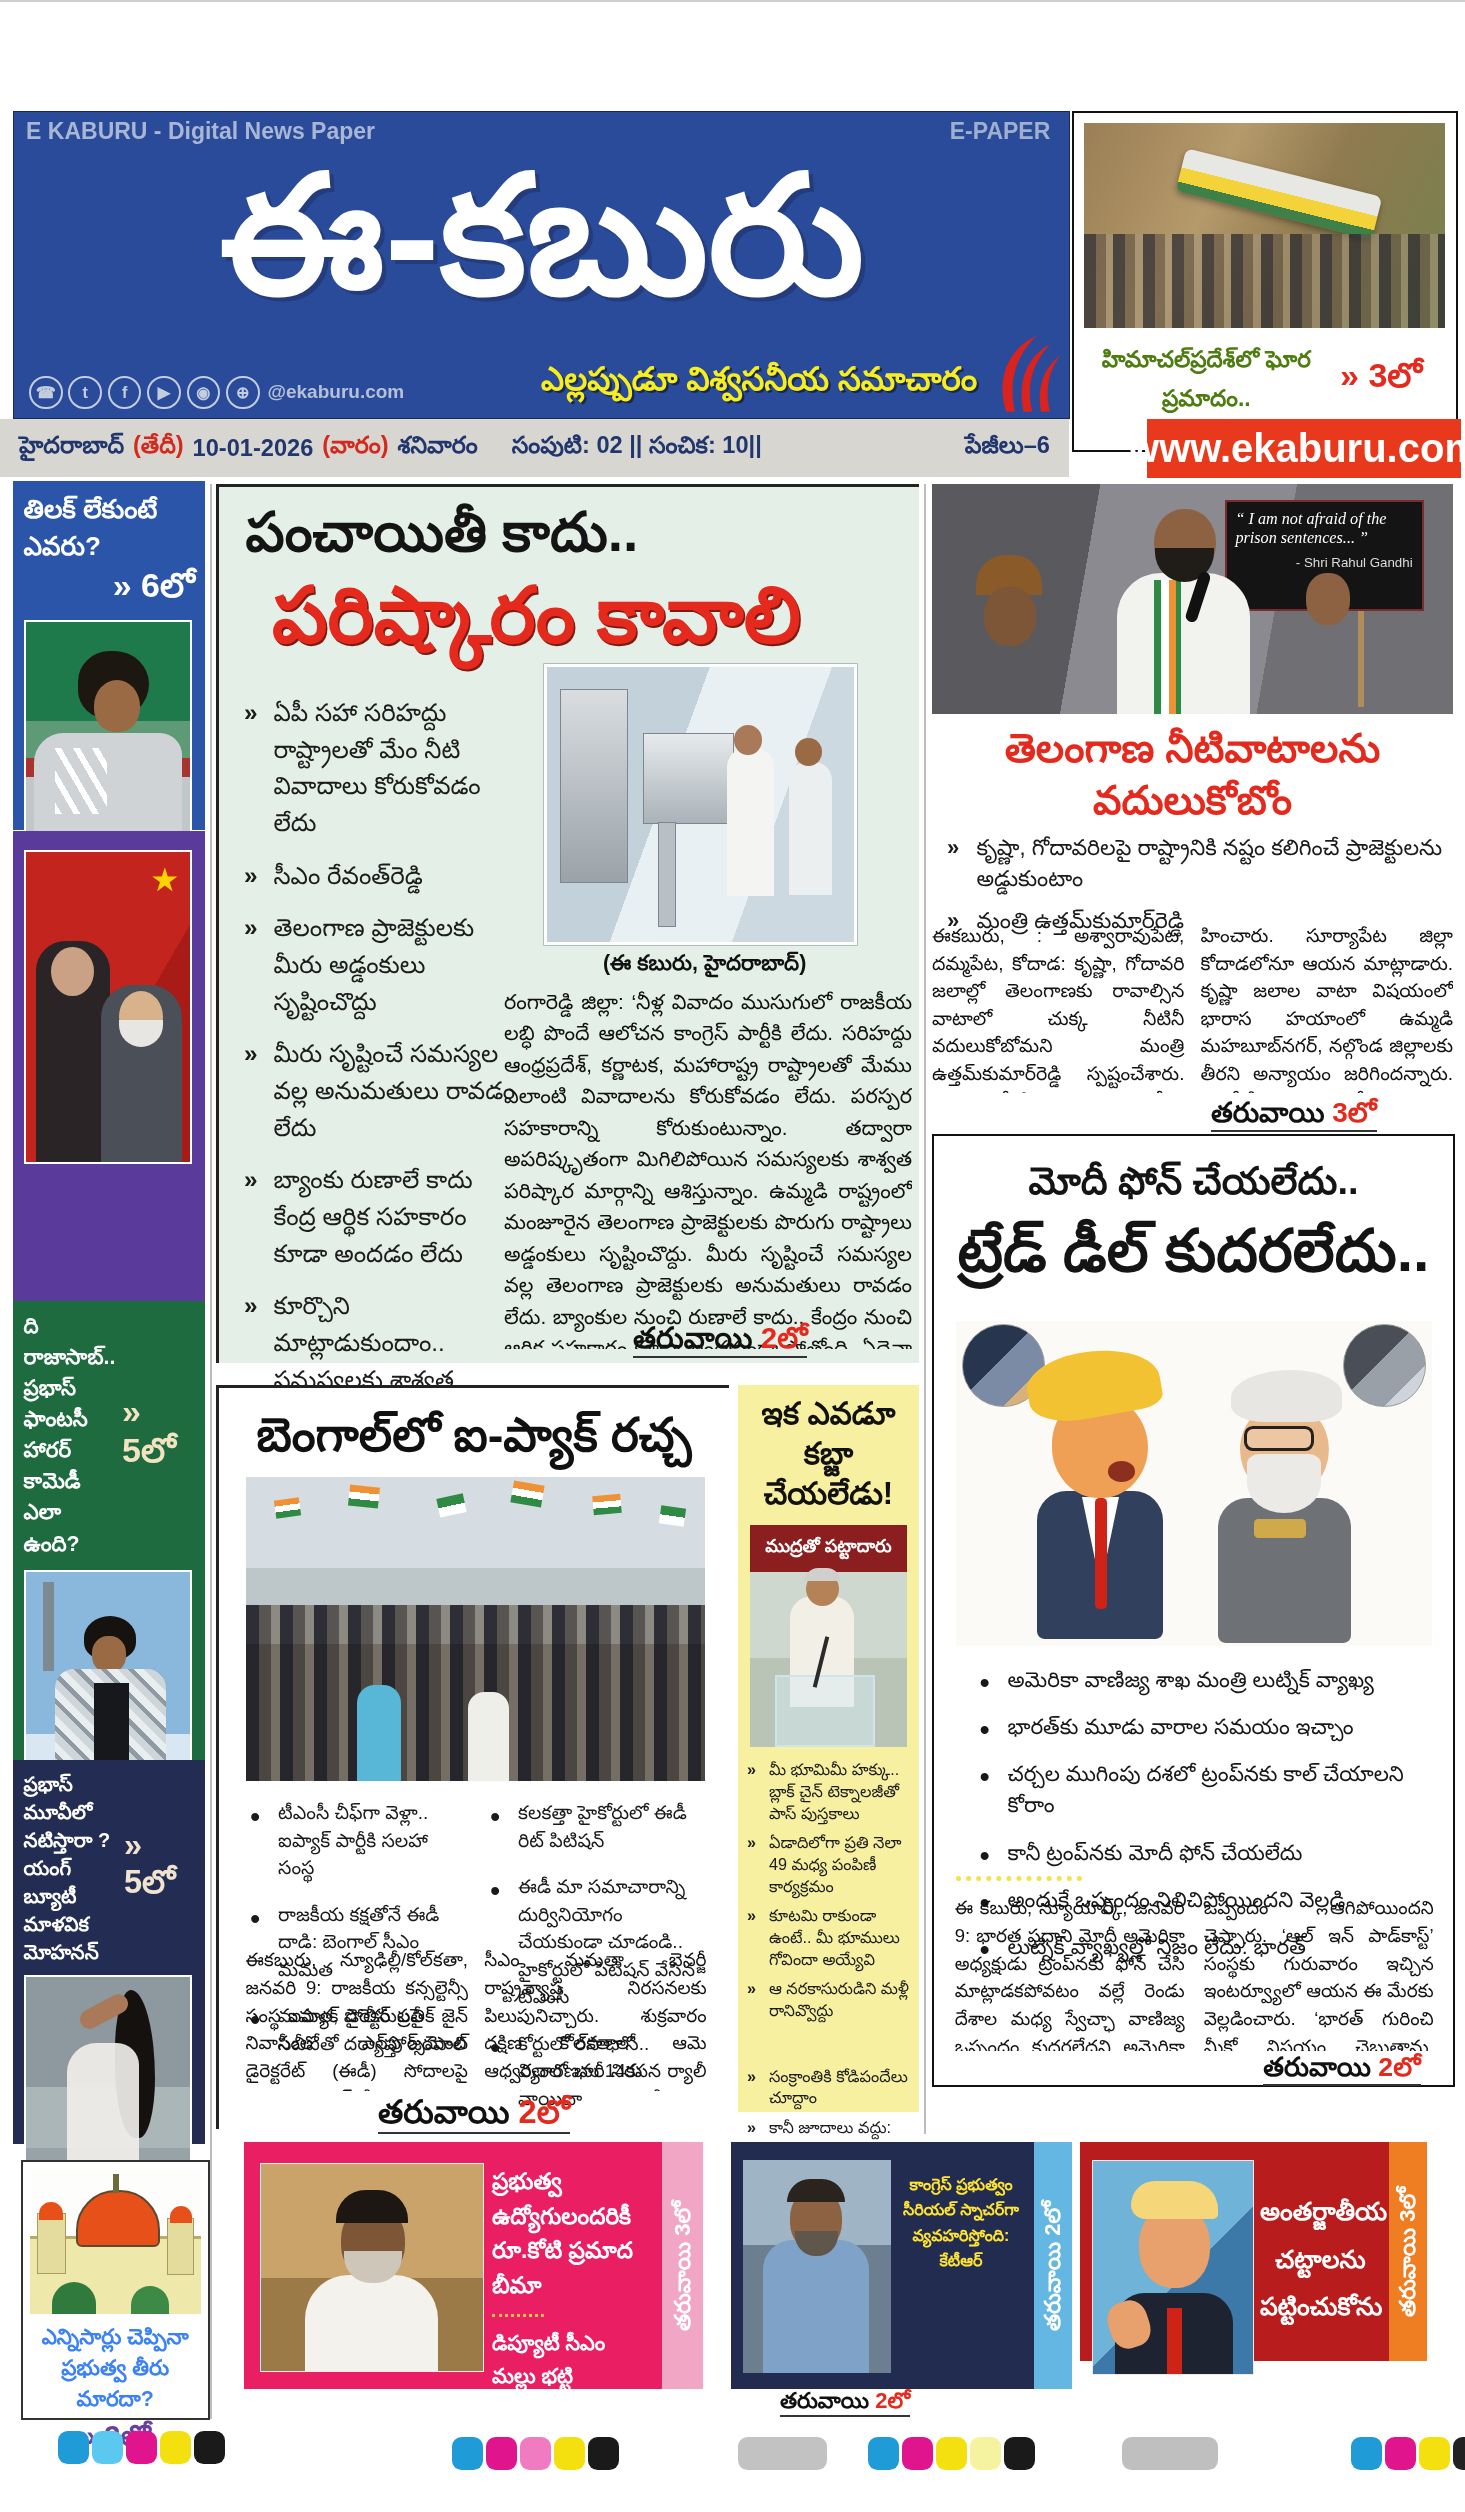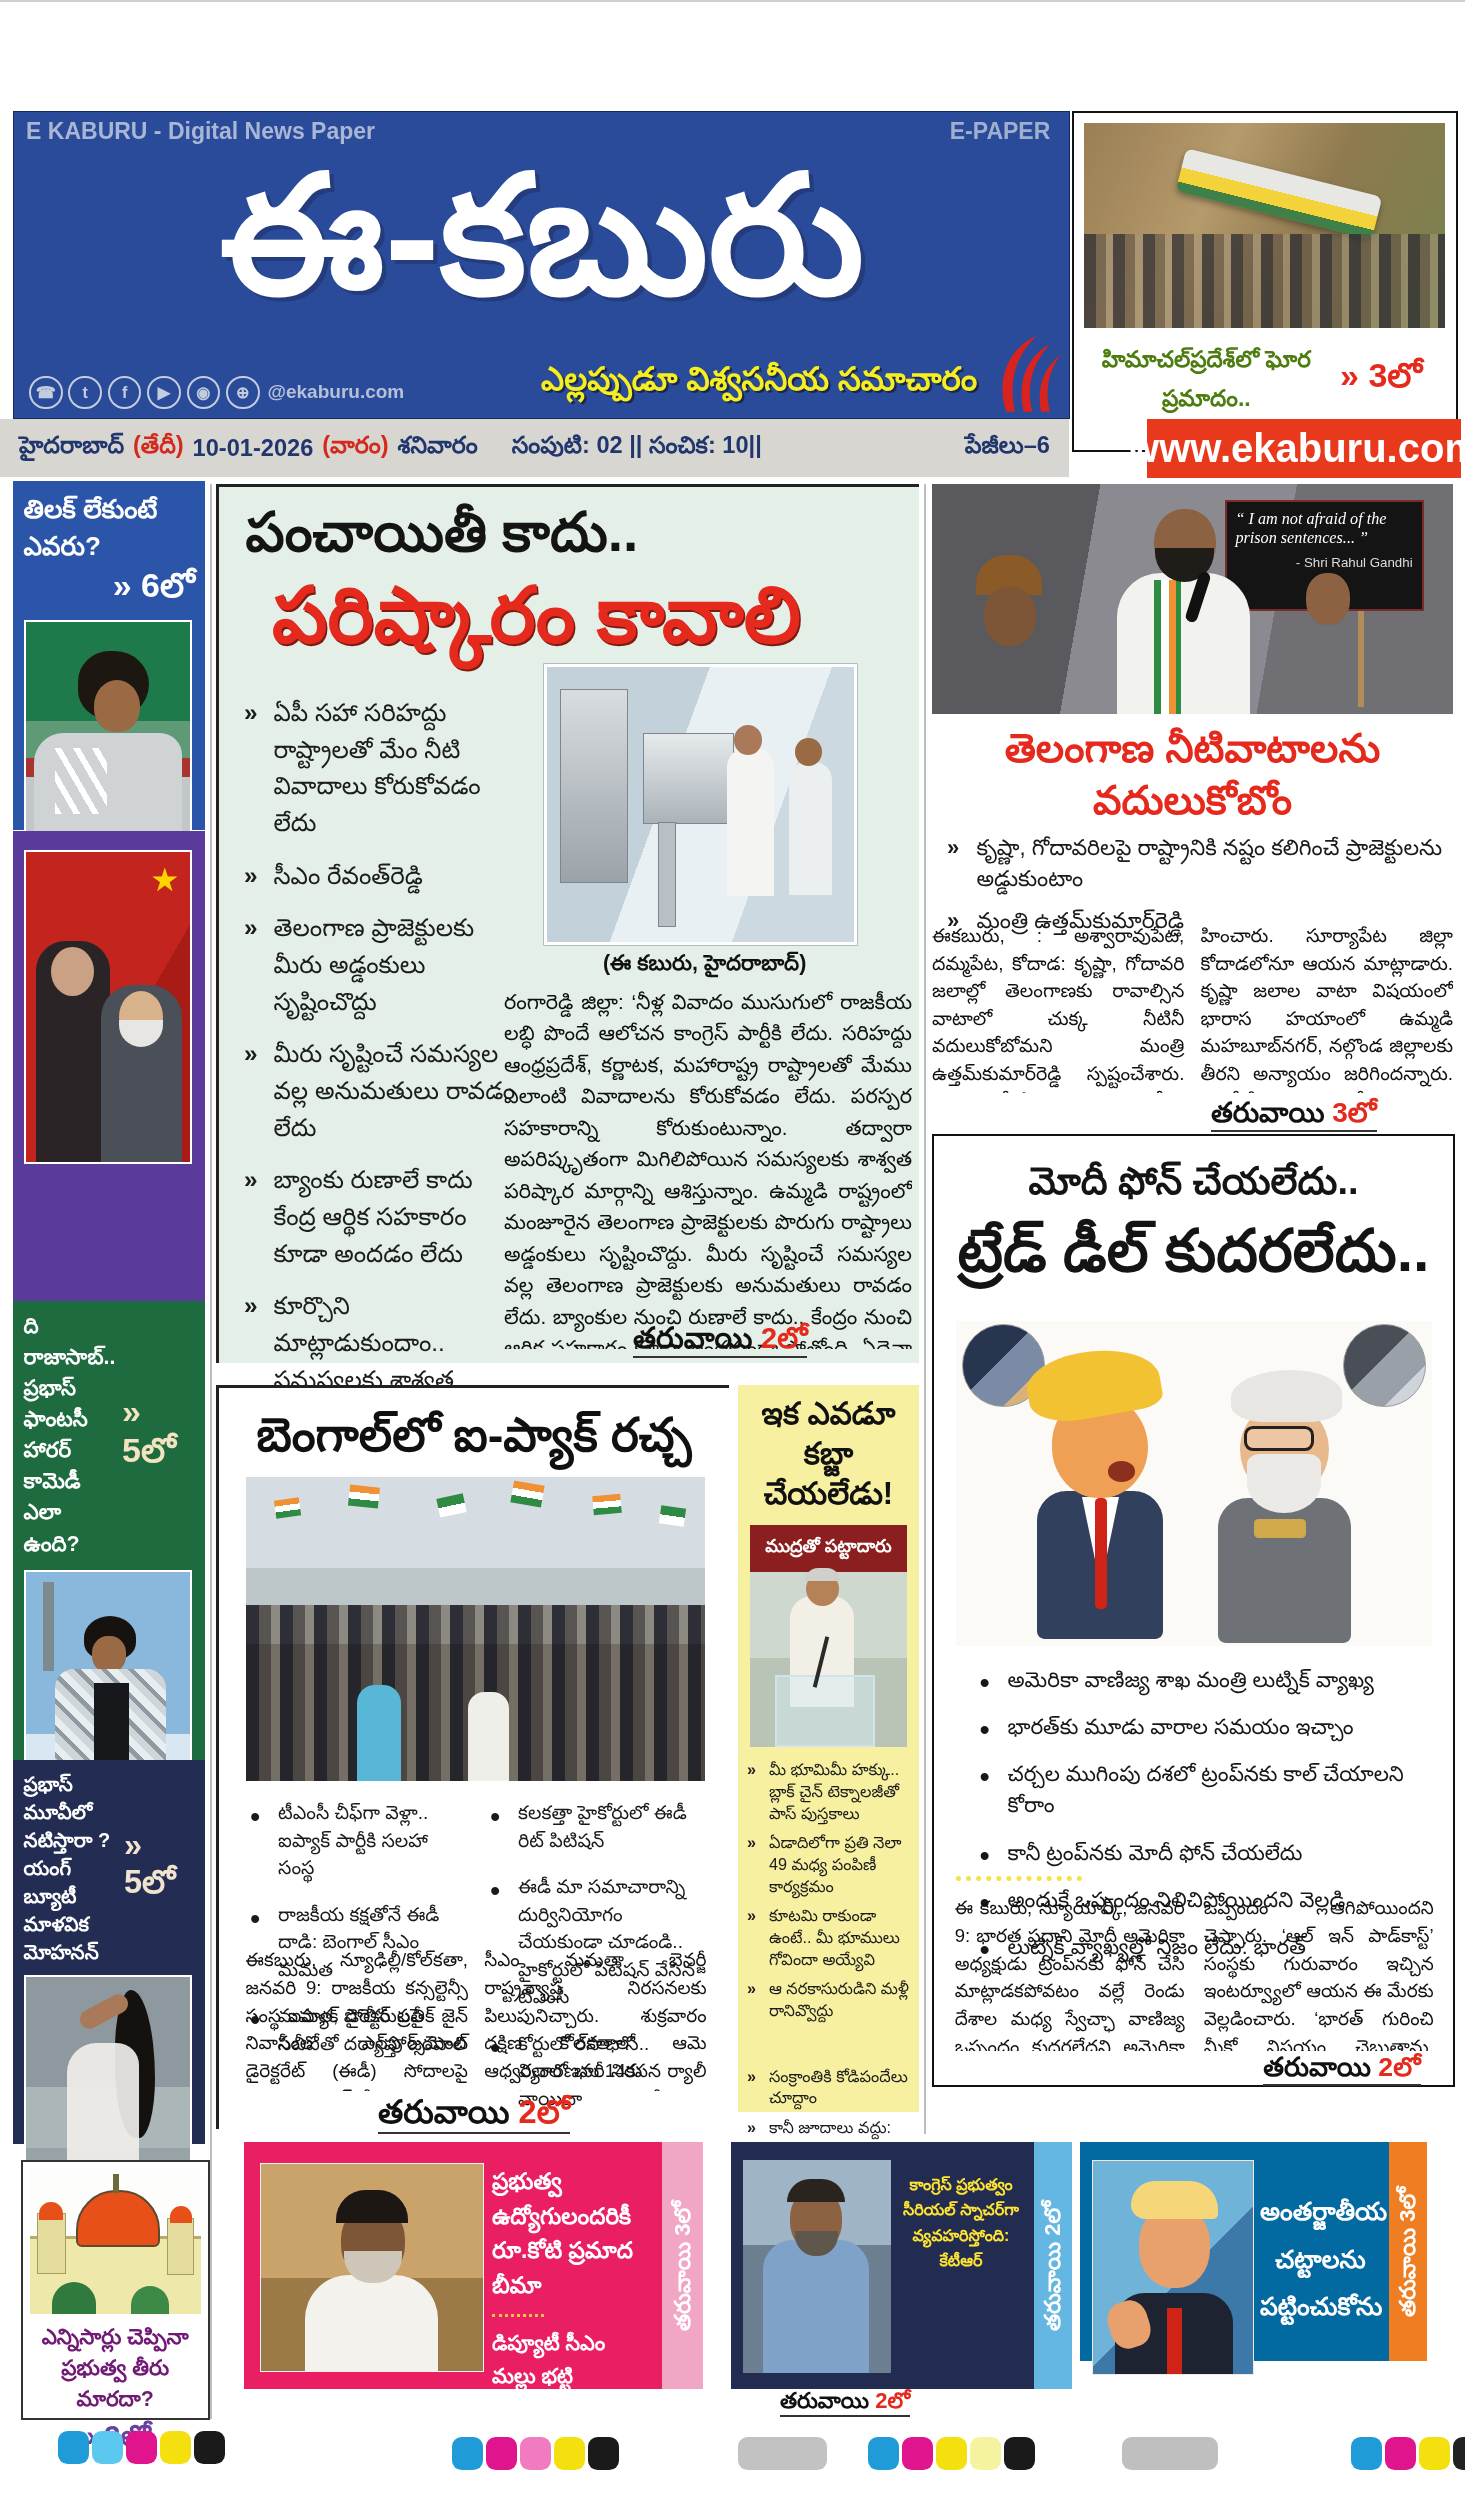--- a/index.html
+++ b/index.html
@@ -129,21 +129,21 @@
       <div class="abs" style="left:0;bottom:0;width:100%;height:52%;background:#eee9ab;border-top:3px solid #b7ab6a;"></div>
       <div class="abs" style="left:46px;top:20.7px;width:80px;height:53px;background:#e8501a;border-radius:40px 40px 5.9px 5.9px;border:2.2px solid #5c4a2e;"></div>
       <div class="abs" style="left:83px;top:4.4px;width:5.9px;height:19px;background:#6a6a3a;"></div>
       <div class="abs" style="left:7.4px;top:44px;width:26.6px;height:59px;background:#e3dc9c;border:1.5px solid #a89c60;"></div>
       <div class="abs" style="left:8.9px;top:32.5px;width:23.6px;height:17.7px;background:#e8501a;border-radius:11.8px 11.8px 0 0;"></div>
       <div class="abs" style="right:7.4px;top:49px;width:25px;height:55px;background:#e3dc9c;border:1.5px solid #a89c60;"></div>
       <div class="abs" style="right:8.9px;top:37px;width:22px;height:16.2px;background:#e8501a;border-radius:11px 11px 0 0;"></div>
       <div class="abs" style="left:22px;bottom:0;width:44px;height:32.5px;background:#2f7a3c;border-radius:22px 22px 0 0;"></div>
       <div class="abs" style="right:32.5px;bottom:0;width:38px;height:28px;background:#3c8a46;border-radius:19px 19px 0 0;"></div>
     </div>
-    <div style="margin-top:7.4px;font-size:21.4px;font-weight:800;color:#701a75;text-align:center;line-height:1.45;">ఎన్నిసార్లు చెప్పినా ప్రభుత్వ తీరు మారదా?</div>
+    <div style="margin-top:7.4px;font-size:21.4px;font-weight:800;color:#3b82f6;text-align:center;line-height:1.45;">ఎన్నిసార్లు చెప్పినా ప్రభుత్వ తీరు మారదా?</div>
     <div style="margin-top:4.4px;text-align:center;font-size:29.5px;font-weight:800;color:#6a3fa0;">» 2లో</div>
   </div>
 
   <div class="abs" style="left:216px;top:484px;width:703px;height:879px;border-top:3px solid #222;border-left:3px solid #222;background:#e3efe7;box-sizing:border-box;">
     <div class="abs" style="left:26.6px;top:13.3px;font-size:55px;font-weight:800;color:#141414;">పంచాయితీ కాదు..</div>
     <div class="abs" style="left:53px;top:83px;font-size:78px;font-weight:800;color:#e5291d;text-shadow:1.5px 1.5px 0 #7d1a12;">పరిష్కారం కావాలి</div>
     <div class="abs" style="left:25px;top:208px;width:275px;font-size:24.4px;color:#1c1c1c;line-height:1.5;">
       <div class="bul-item">ఏపీ సహా సరిహద్దు రాష్ట్రాలతో మేం నీటి వివాదాలు కోరుకోవడం లేదు</div>
       <div class="bul-item">సీఎం రేవంత్‌రెడ్డి</div>
       <div class="bul-item">తెలంగాణ ప్రాజెక్టులకు మీరు అడ్డంకులు సృష్టించొద్దు</div>
@@ -318,21 +318,21 @@
     <div class="ph" style="left:11.8px;top:17.7px;width:148px;height:213px;background:linear-gradient(#9fb4c4 0 40%,#6c7f90 40% 100%);">
       <div class="abs" style="left:20.7px;bottom:0;width:106px;height:133px;background:#7fa3c8;border-radius:29.5px 29.5px 0 0;"></div>
       <div class="abs" style="left:47px;top:29.5px;width:52px;height:62px;background:#8d6243;border-radius:46%;"></div>
       <div class="abs" style="left:44px;top:19px;width:58px;height:23.6px;background:#2b241e;border-radius:26.6px 26.6px 0 0;"></div>
       <div class="abs" style="left:52px;top:71px;width:43px;height:25px;background:#5f564c;border-radius:0 0 20.7px 20.7px;"></div>
     </div>
     <div style="position:absolute;left:168px;top:29.5px;width:124px;color:#ffe433;font-size:16px;font-weight:800;line-height:1.6;text-align:center;">కాంగ్రెస్ ప్రభుత్వం సీరియల్ స్నాచర్‌గా వ్యవహరిస్తోంది: కేటీఆర్</div>
     <div class="vstrip" style="right:0;width:38px;background:#64b6e3;">తరువాయి 2లో</div>
   </div>
 
-  <div class="abs" style="left:1080px;top:2142px;width:347px;height:219px;background:#0369a1;">
+  <div class="abs" style="left:1080px;top:2142px;width:347px;height:219px;background:#b91c1c;">
     <div class="ph" style="left:11.8px;top:17.7px;width:160px;height:213px;background:linear-gradient(135deg,#6fb3d9 0 55%,#3c79a8 55% 100%);border:1.5px solid #f5e8e2;">
       <div class="abs" style="left:22px;bottom:0;width:118px;height:81px;background:#1d2330;border-radius:29.5px 29.5px 0 0;"></div>
       <div class="abs" style="left:74px;bottom:0;width:14.8px;height:66px;background:#d02318;"></div>
       <div class="abs" style="left:46px;top:44px;width:71px;height:83px;background:#e8a06c;border-radius:46%;"></div>
       <div class="abs" style="left:38px;top:20.7px;width:87px;height:38px;background:#f5d77a;border-radius:37px 44px 7.4px 22px;"></div>
       <div class="abs" style="left:16.2px;top:140px;width:40px;height:47px;background:#e8a06c;border-radius:40%;transform:rotate(-18deg);"></div>
     </div>
     <div style="position:absolute;left:180px;top:46px;width:121px;color:#fff;font-size:25px;font-weight:800;line-height:1.9;text-align:center;">అంతర్జాతీయ చట్టాలను పట్టించుకోను</div>
     <div class="vstrip" style="right:0;width:38px;background:#ef7d22;">తరువాయి 3లో</div>
   </div>

